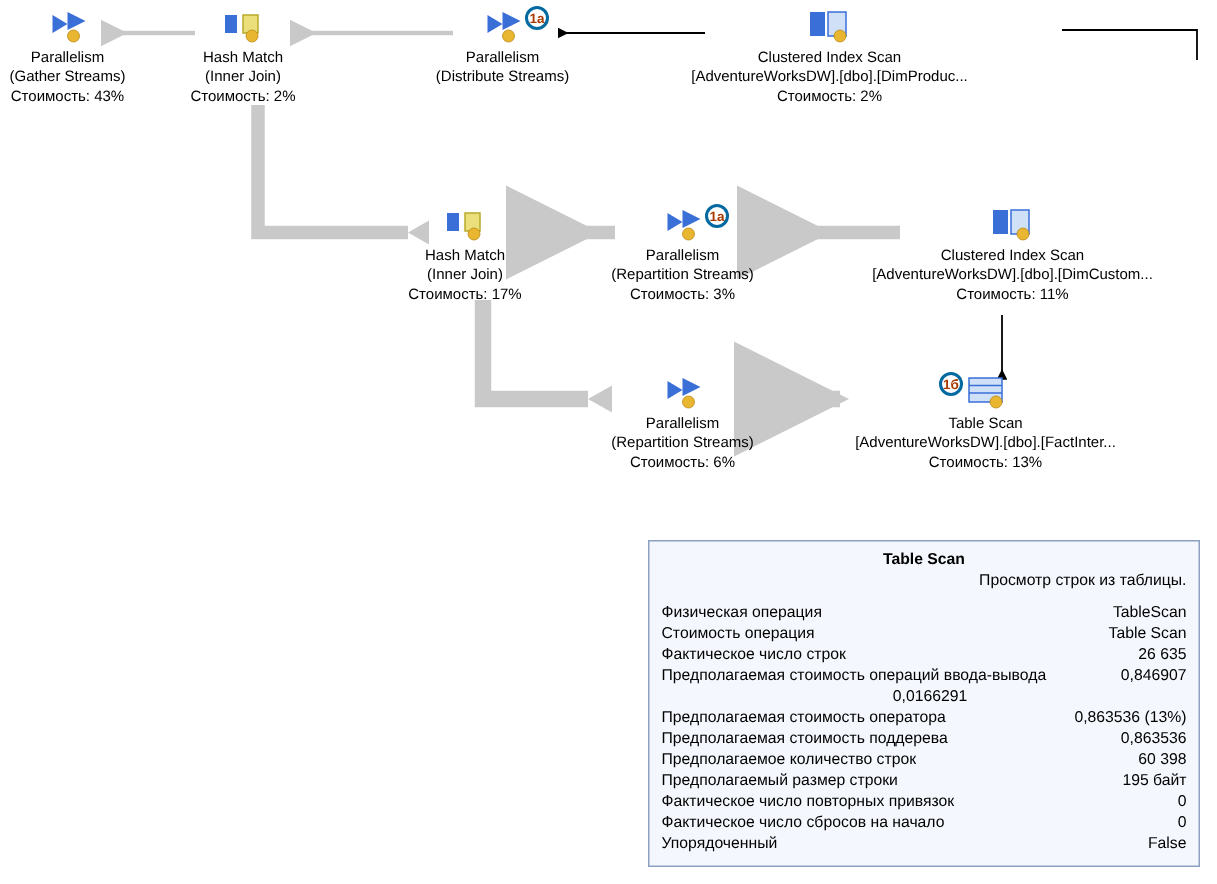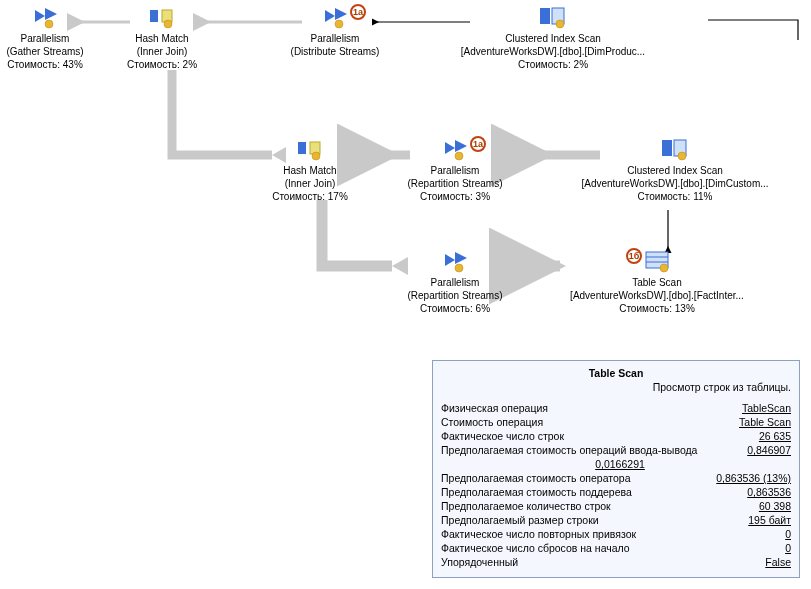--- a/index.html
+++ b/index.html
@@ -22,21 +22,21 @@
     margin: 0 auto 2px auto;
     display: block;
   }
   .node .label { line-height: 13px; }
   .node .title { display: block; }
   .node .sub   { display: block; }
   .node .cost  { display: block; }
   .badge {
     position: absolute;
     width: 16px; height: 16px;
-    border: 2px solid #c2410c;
+    border: 2px solid #0369a1;
     border-radius: 50%;
     background: #fff;
     color: #a83a00;
     font-size: 9px;
     line-height: 12px;
     font-weight: bold;
     text-align: center;
     z-index: 3;
   }
   svg.canvas {
@@ -67,21 +67,21 @@
   .tooltip .tt-desc {
     margin-bottom: 8px;
     text-align: right;
   }
   .tooltip .tt-row {
     display: flex;
     justify-content: center;
     line-height: 14px;
   }
   .tooltip .tt-row .k { flex: 1 1 auto; }
-  .tooltip .tt-row .v { flex: 0 0 auto; padding-left: 8px; text-align: right; text-decoration: underline; }
+  .tooltip .tt-row .v { flex: 0 0 auto; padding-left: 8px; text-align: right; }
   
   .lock {
     fill: #e8b631;
     stroke: #b8860b;
     stroke-width: 0.5;
   }
 </style>
 </head>
 <body>
 

